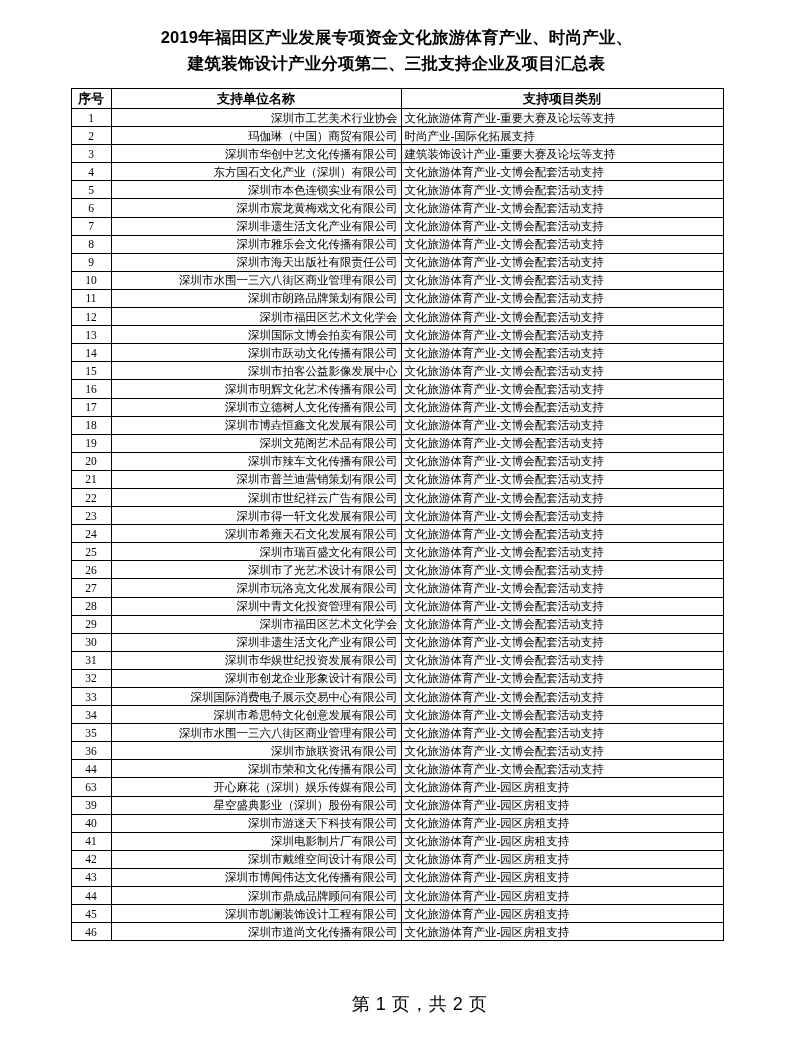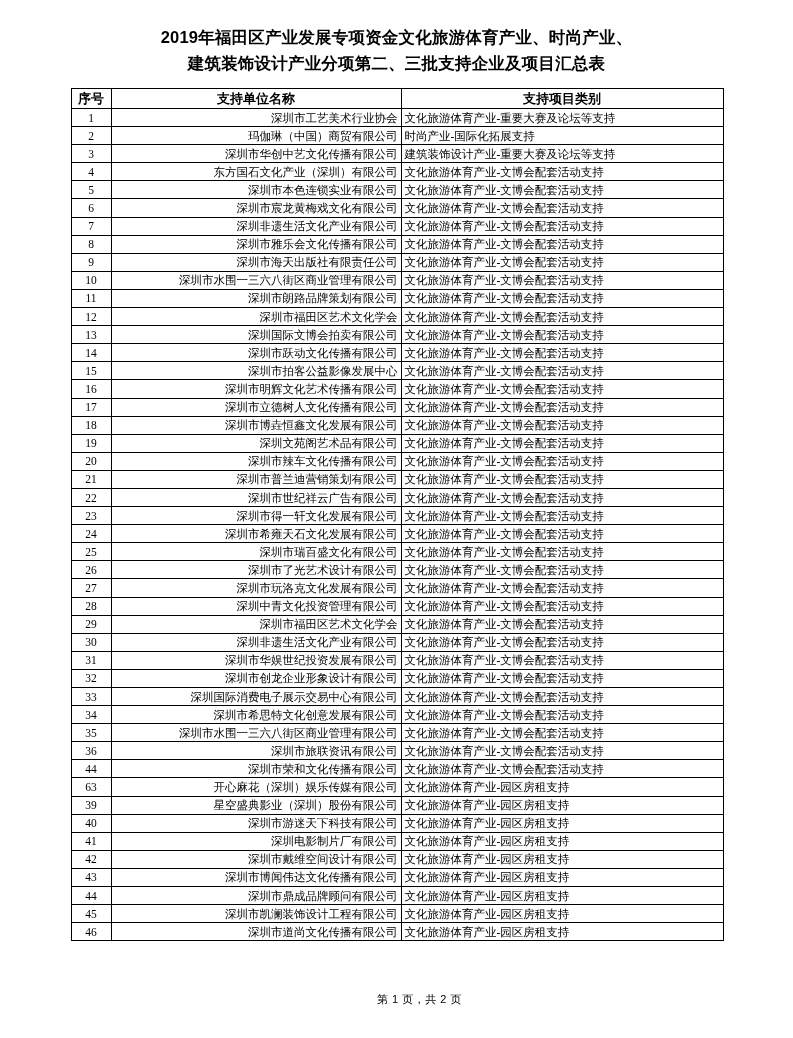--- a/index.html
+++ b/index.html
@@ -70,21 +70,21 @@
   }
   td.type {
     text-align: left;
   }
   .footer {
     position: absolute;
     left: 0;
     right: 0;
     top: 992px;
     text-align: center;
-    font-size: 11px;
+    font-size: 18px;
     font-family: "Liberation Sans", "DejaVu Sans", sans-serif;
     letter-spacing: 0.5px;
     padding-left: 46px;
   }
 </style>
 </head>
 <body>
 
 <div class="page">
 

